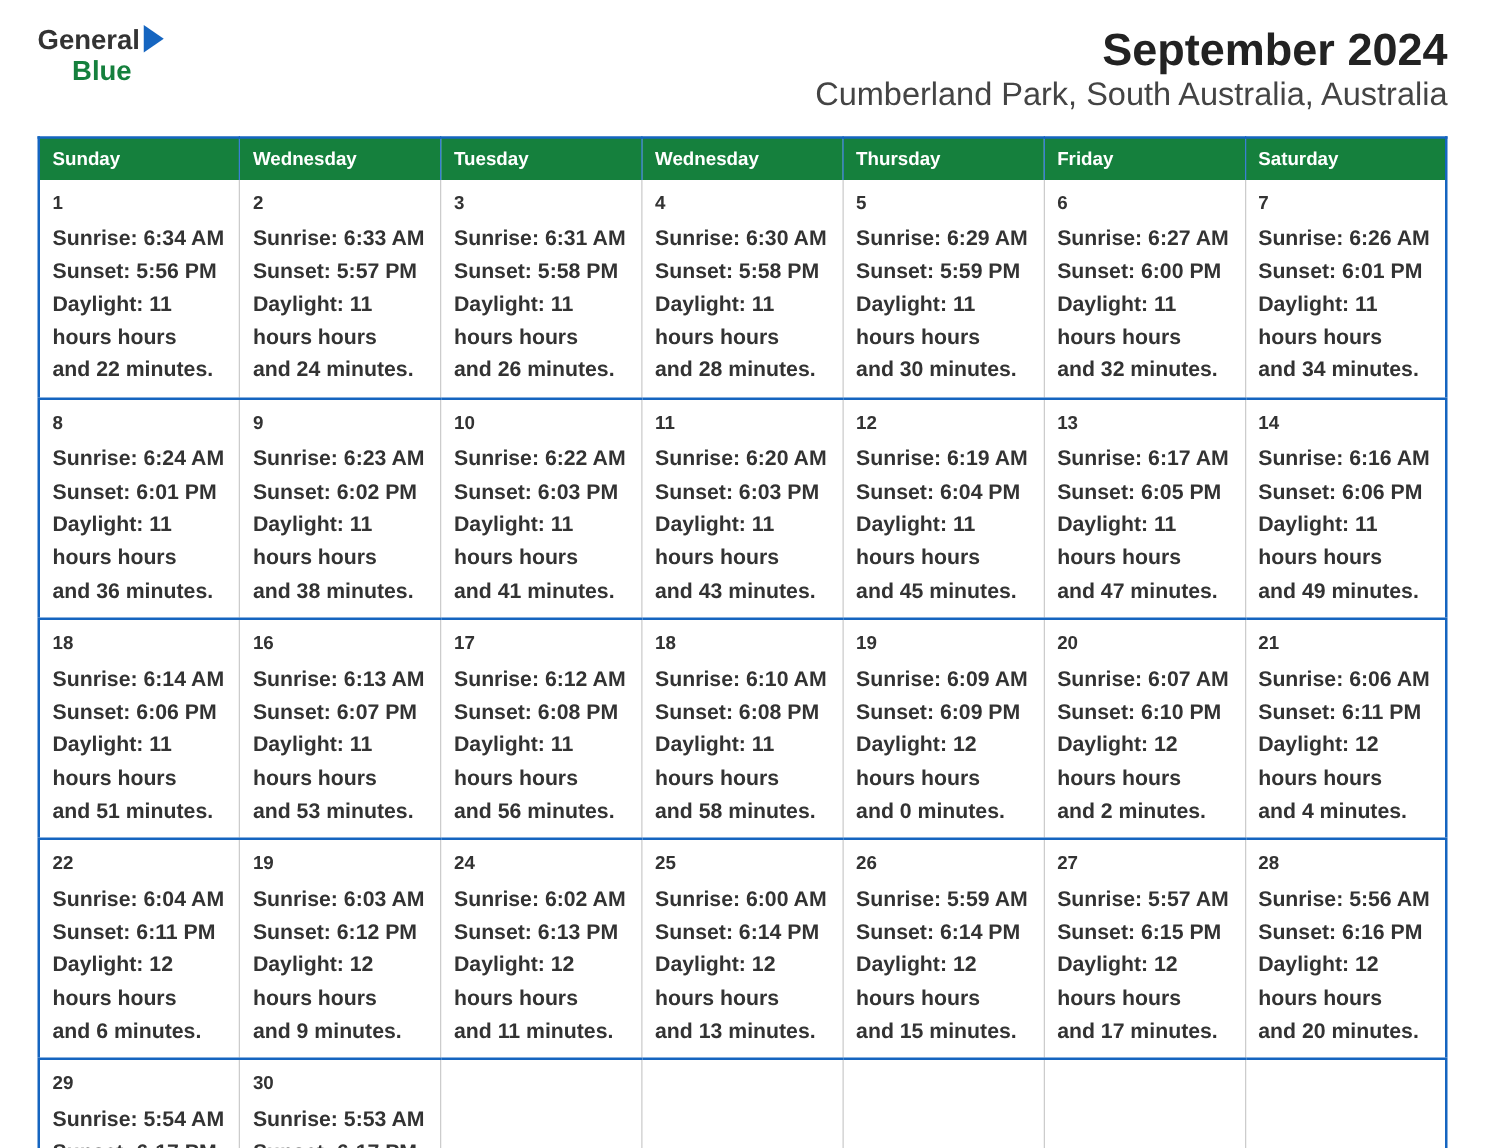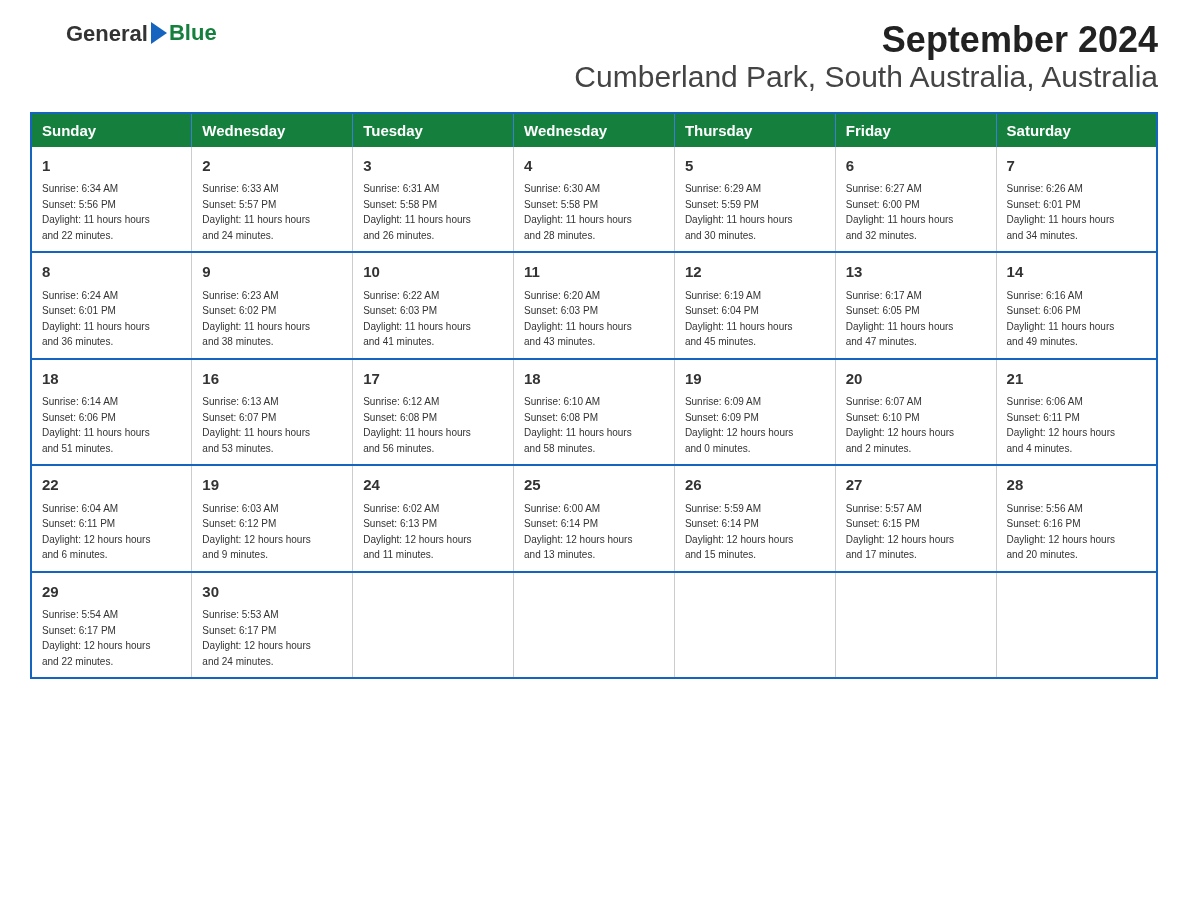--- a/index.html
+++ b/index.html
@@ -26,21 +26,21 @@
     .title-area {
       text-align: right;
     }
     .title-area h1 {
       font-size: 36px;
       font-weight: bold;
       color: #222;
       line-height: 1.1;
     }
     .title-area h2 {
-      font-size: 30px;
+      font-size: 26px;
       font-weight: normal;
       color: #444;
     }
     .calendar-table {
       width: 100%;
       border-collapse: collapse;
       border: 2px solid #1565c0;
     }
     .calendar-table thead tr th {
       background-color: #15803d;
@@ -71,31 +71,31 @@
     .calendar-table tbody tr:last-child td {
       border-bottom: none;
     }
     .day-number {
       font-size: 15px;
       font-weight: bold;
       margin-bottom: 4px;
       display: block;
     }
     .day-info {
-      font-size: 10px;
+      font-size: 17px;
       line-height: 1.55;
+      font-weight: bold;
     }
     .empty-cell {
       background: #fff;
     }
     .logo-wrapper {
       display: flex;
-      flex-direction: row;
-      align-items: flex-end;
-      margin-left: 36px;
+      flex-direction: column;
+      align-items: center;
     }
     .logo-line1 {
       display: flex;
       align-items: center;
     }
     .logo-line2 {
       font-size: 22px;
       font-weight: bold;
       color: #15803d;
       margin-left: 2px;

